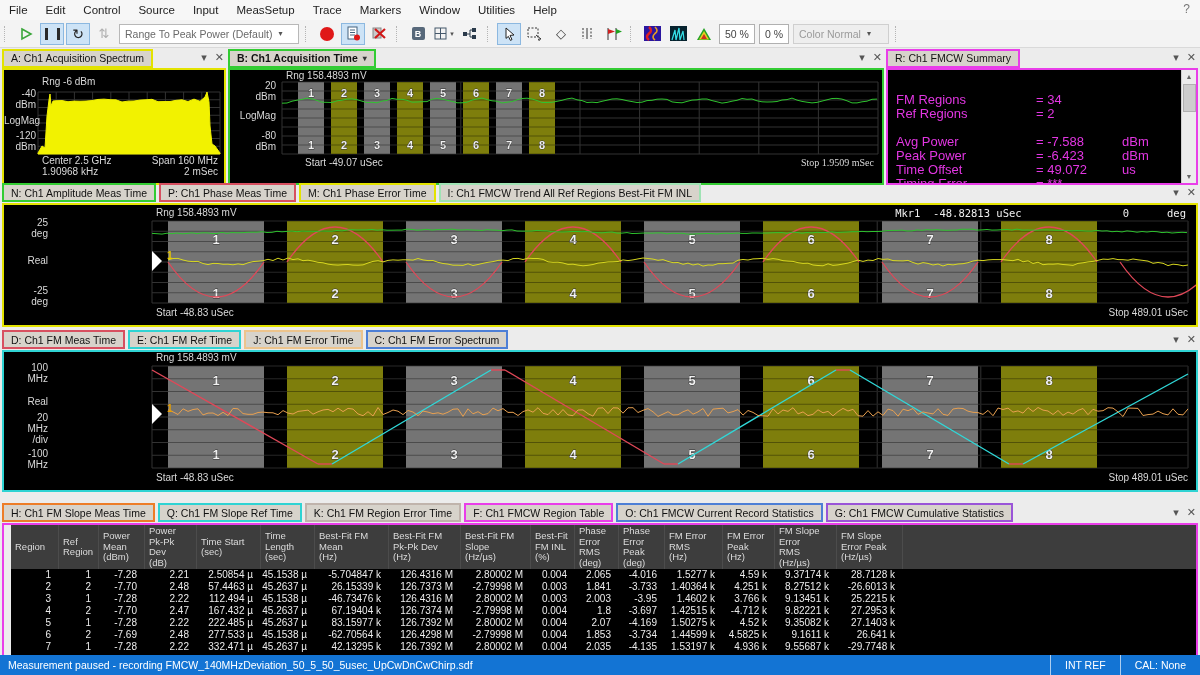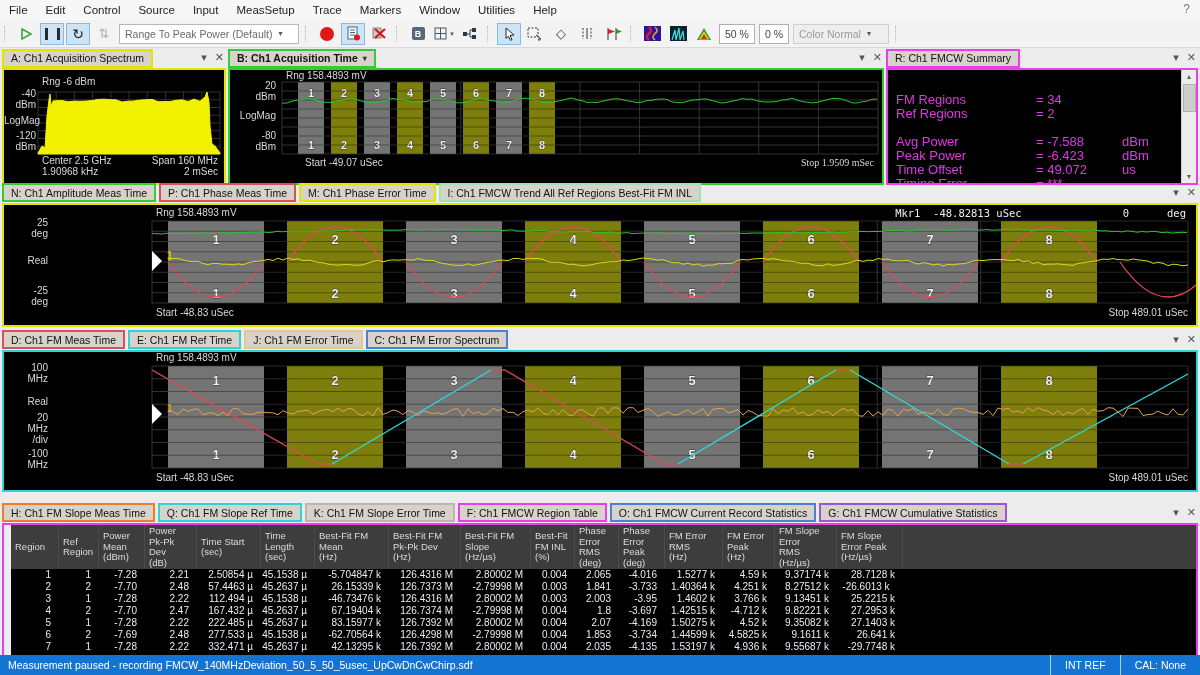--- a/index.html
+++ b/index.html
@@ -536,21 +536,21 @@
       <span class="ax" style="width:44px;left:0;top:107px;">MHz</span>
       <span class="ptxt" style="left:152px;top:120px;">Start -48.83 uSec</span>
       <span class="ptxt" style="right:8px;top:120px;">Stop 489.01 uSec</span>
     </div>
   </div>
 
   <div class="panel" style="left:2px;top:503px;width:1196px;height:150px;">
     <div id="tabs-row4" style="display:flex;">
         <div class="tab" style="border-color: rgb(237, 125, 40);">H: Ch1 FM Slope Meas Time</div>
         <div class="tab" style="border-color: rgb(47, 211, 211);">Q: Ch1 FM Slope Ref Time</div>
-        <div class="tab" style="border-color: rgb(192, 180, 172);">K: Ch1 FM Slope Error Time</div>
+        <div class="tab" style="border-color: rgb(192, 180, 172);">K: Ch1 FM Region Error Time</div>
         <div class="tab" style="border-color: rgb(233, 62, 233);">F: Ch1 FMCW Region Table</div>
         <div class="tab" style="border-color: rgb(77, 127, 214);">O: Ch1 FMCW Current Record Statistics</div>
         <div class="tab" style="border-color: rgb(154, 85, 216);">G: Ch1 FMCW Cumulative Statistics</div>
       </div>
     <div class="win-ctrls" style="right:2px;"><span>▾</span><span>✕</span></div>
     <div class="plot" style="top:20px;height:130px;border-color:#e93ee9;">
       <div style="position:absolute;left:0;top:0;bottom:0;width:7px;background:#ededed;"></div>
       <div style="position:absolute;left:7px;right:0;top:0;bottom:0;overflow:hidden;">
         <div class="tbl-hdr" id="tbl-hdr">
             <div class="hc" style="width: 48px;">Region</div>
@@ -630,21 +630,21 @@
               <div class="tc" style="width: 54px;">45.2637 µ</div>
               <div class="tc" style="width: 74px;">26.15339 k</div>
               <div class="tc" style="width: 72px;">126.7373 M</div>
               <div class="tc" style="width: 70px;">-2.79998 M</div>
               <div class="tc" style="width: 44px;">0.003</div>
               <div class="tc" style="width: 44px;">1.841</div>
               <div class="tc" style="width: 46px;">-3.733</div>
               <div class="tc" style="width: 58px;">1.40364 k</div>
               <div class="tc" style="width: 52px;">4.251 k</div>
               <div class="tc" style="width: 62px;">8.27512 k</div>
-              <div class="tc" style="width: 66px; text-align: center;">-26.6013 k</div>
+              <div class="tc" style="width: 66px;">-26.6013 k</div>
             </div>
             <div class="tbl-row">
               <div class="tc" style="width: 48px;">3</div>
               <div class="tc" style="width: 40px;">1</div>
               <div class="tc" style="width: 46px;">-7.28</div>
               <div class="tc" style="width: 52px;">2.22</div>
               <div class="tc" style="width: 64px;">112.494 µ</div>
               <div class="tc" style="width: 54px;">45.1538 µ</div>
               <div class="tc" style="width: 74px;">-46.73476 k</div>
               <div class="tc" style="width: 72px;">126.4316 M</div>

